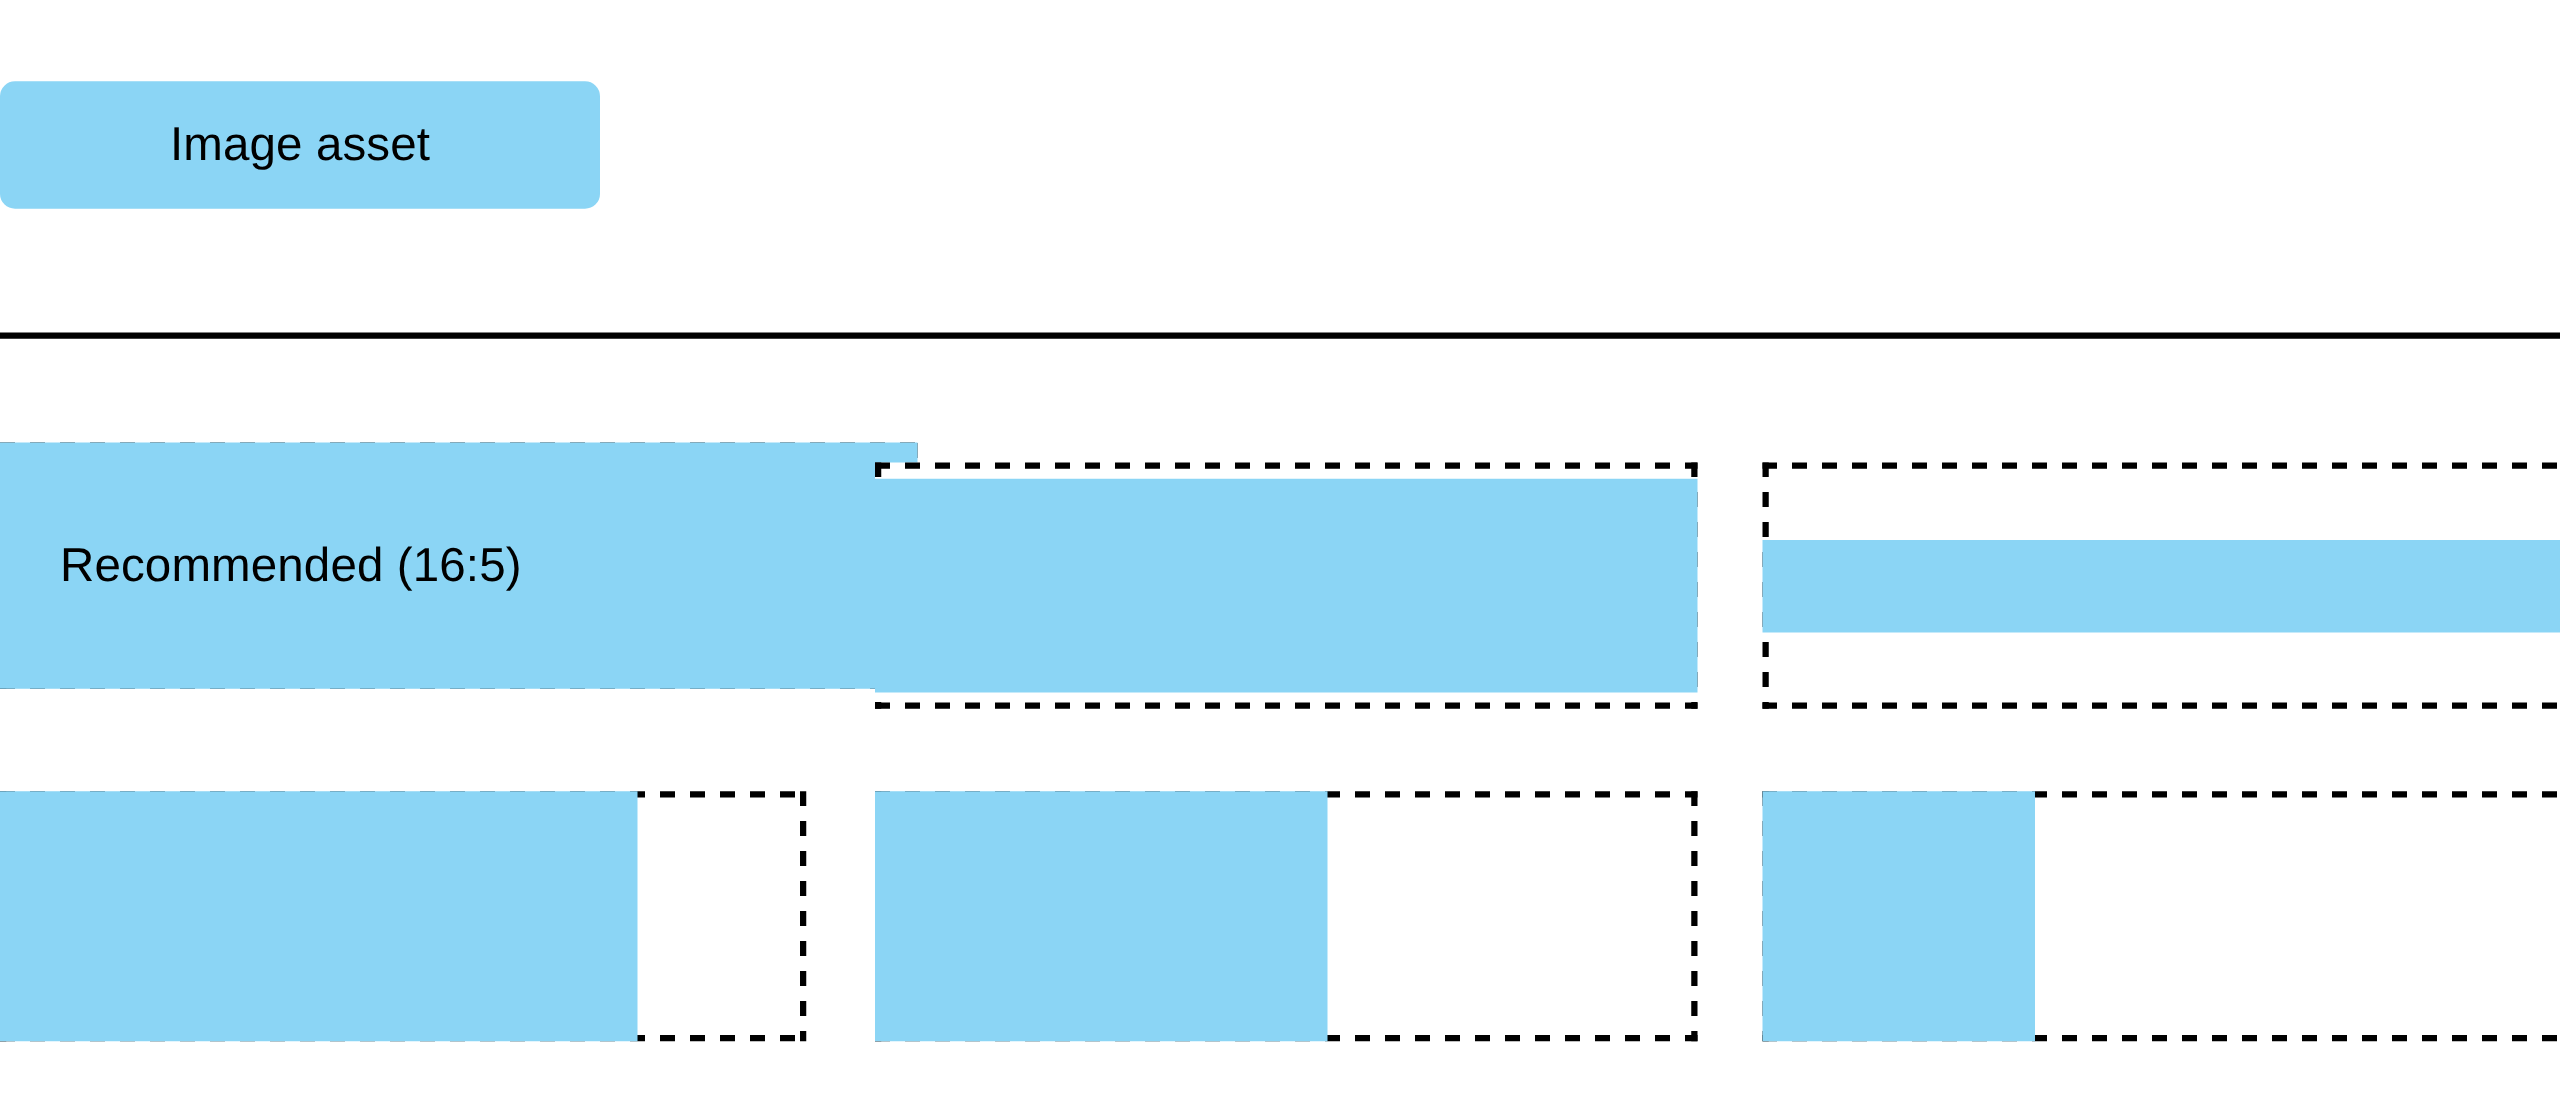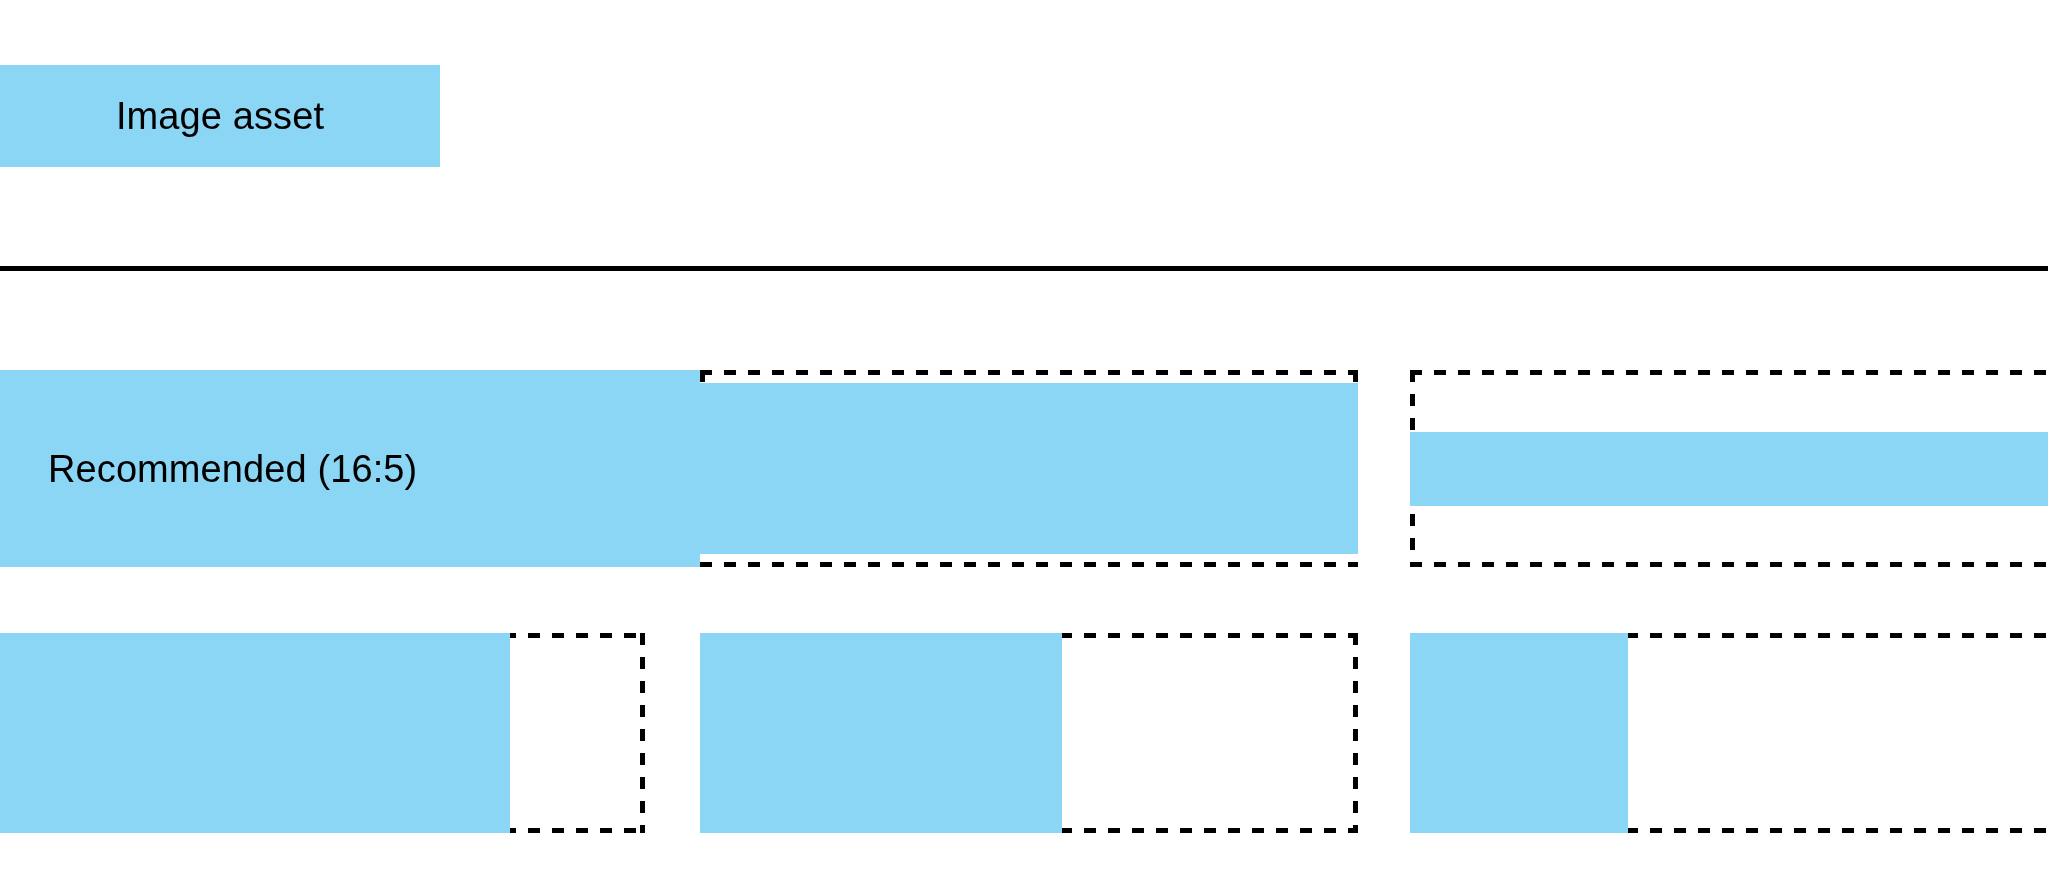--- a/index.html
+++ b/index.html
@@ -23,26 +23,27 @@
     width: 2048px;
     height: 896px;
     background: #ffffff;
   }
 
   
   .legend-swatch {
     position: absolute;
     left: 0px;
     top: 65px;
-    width: 440px;
+    width: 480px;
     height: 102px;
     background: #8BD5F5;
     display: flex;
     align-items: center;
     justify-content: center;
+    border-radius: 12px;
   }
   .legend-swatch-label {
     font-size: 38px;
     line-height: 1;
     letter-spacing: 0.1px;
     color: #000000;
     white-space: nowrap;
   }
 
   .header-space-box {
@@ -103,21 +104,21 @@
     top: 50%;
     transform: translateY(-50%);
     font-size: 38px;
     line-height: 1;
     letter-spacing: 0.1px;
     color: #000000;
     white-space: nowrap;
   }
 
   
-  #sample-r1c1 { left: 0px;    top: 370px; width: 734px; height: 197px; text-align: center; }
+  #sample-r1c1 { left: 0px;    top: 354px; width: 734px; height: 197px; text-align: center; }
   #sample-r1c2 { left: 700px;  top: 370px; width: 658px; height: 197px; }
   #sample-r1c3 { left: 1410px; top: 370px; width: 660px; height: 197px; }
   
   #sample-r2c1 { left: 0px;    top: 633px; width: 645px; height: 200px; }
   #sample-r2c2 { left: 700px;  top: 633px; width: 658px; height: 200px; }
   #sample-r2c3 { left: 1410px; top: 633px; width: 660px; height: 200px; }
 
   
   #fill-r1c1 { left: 0;  top: 0;    width: 100%; height: 100%; }
   #fill-r1c2 { left: 0;  top: 13px; width: 100%; height: 171px; }

